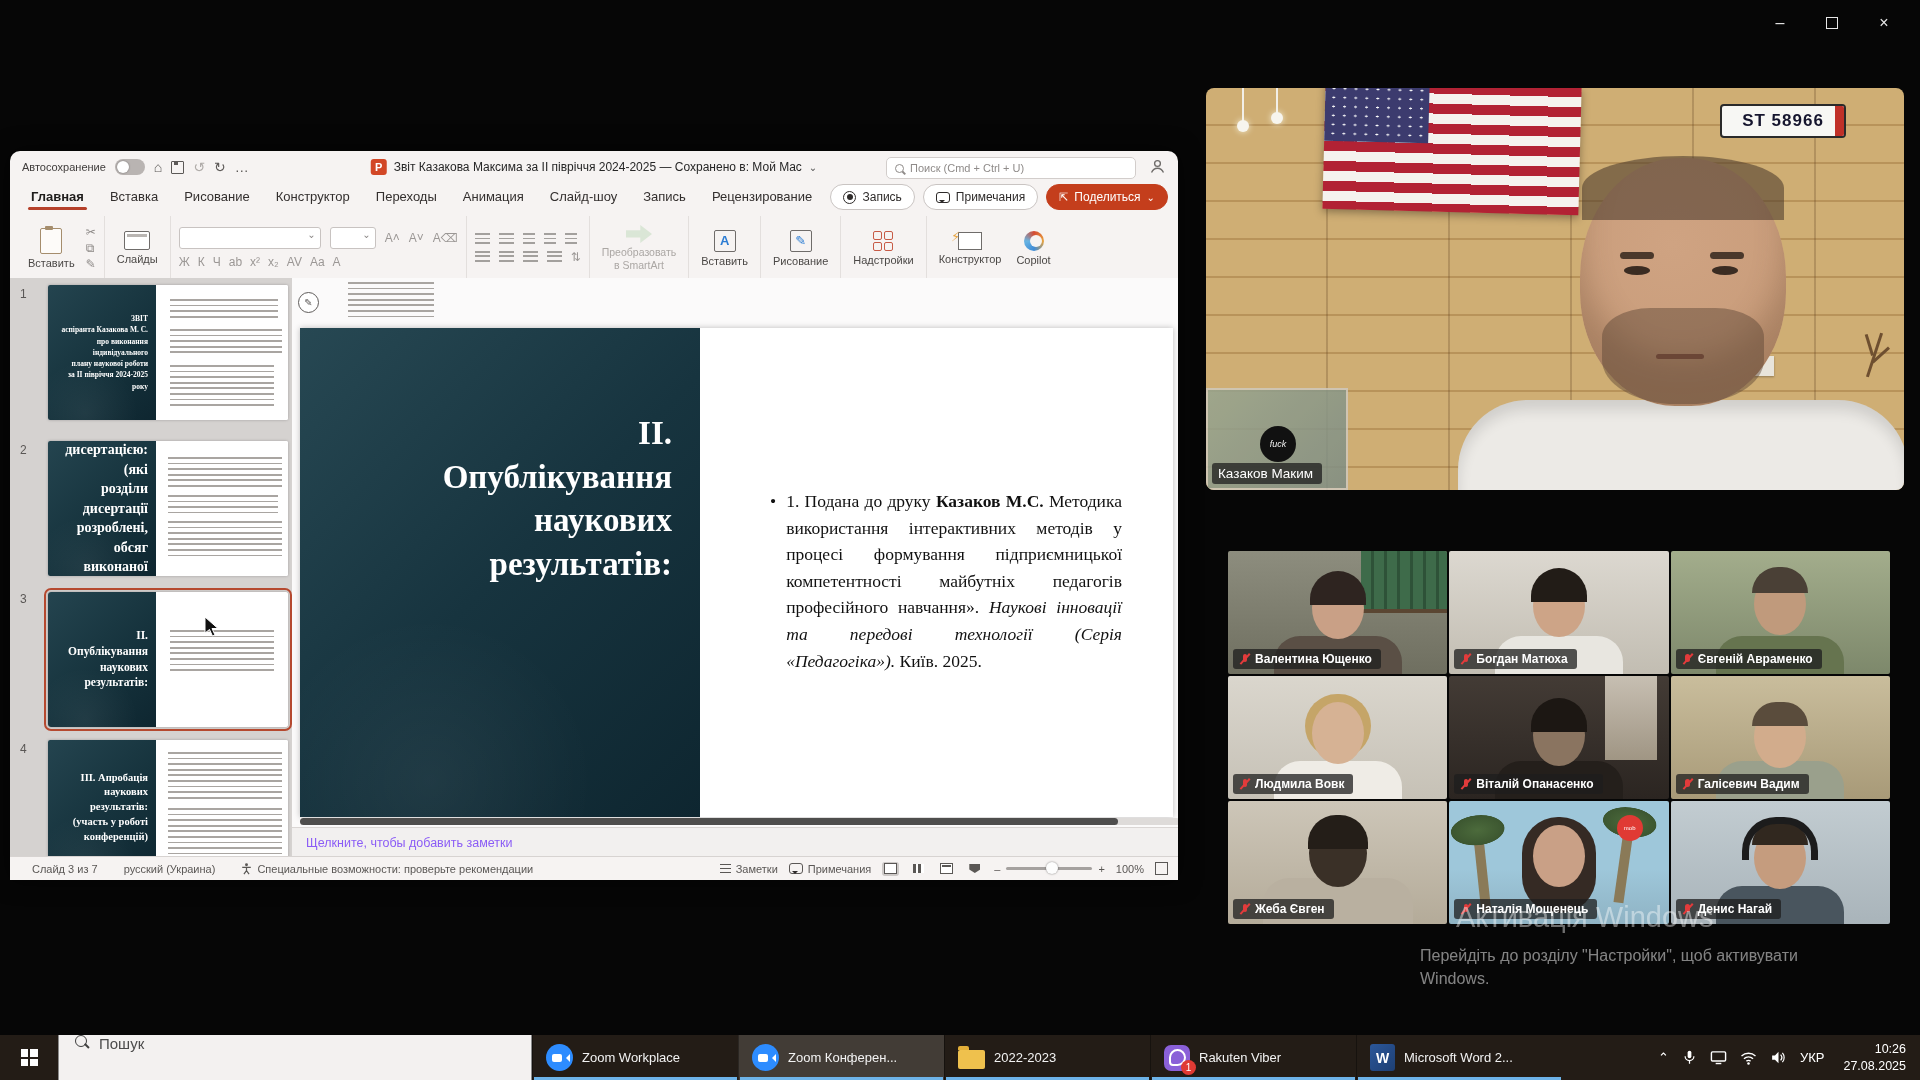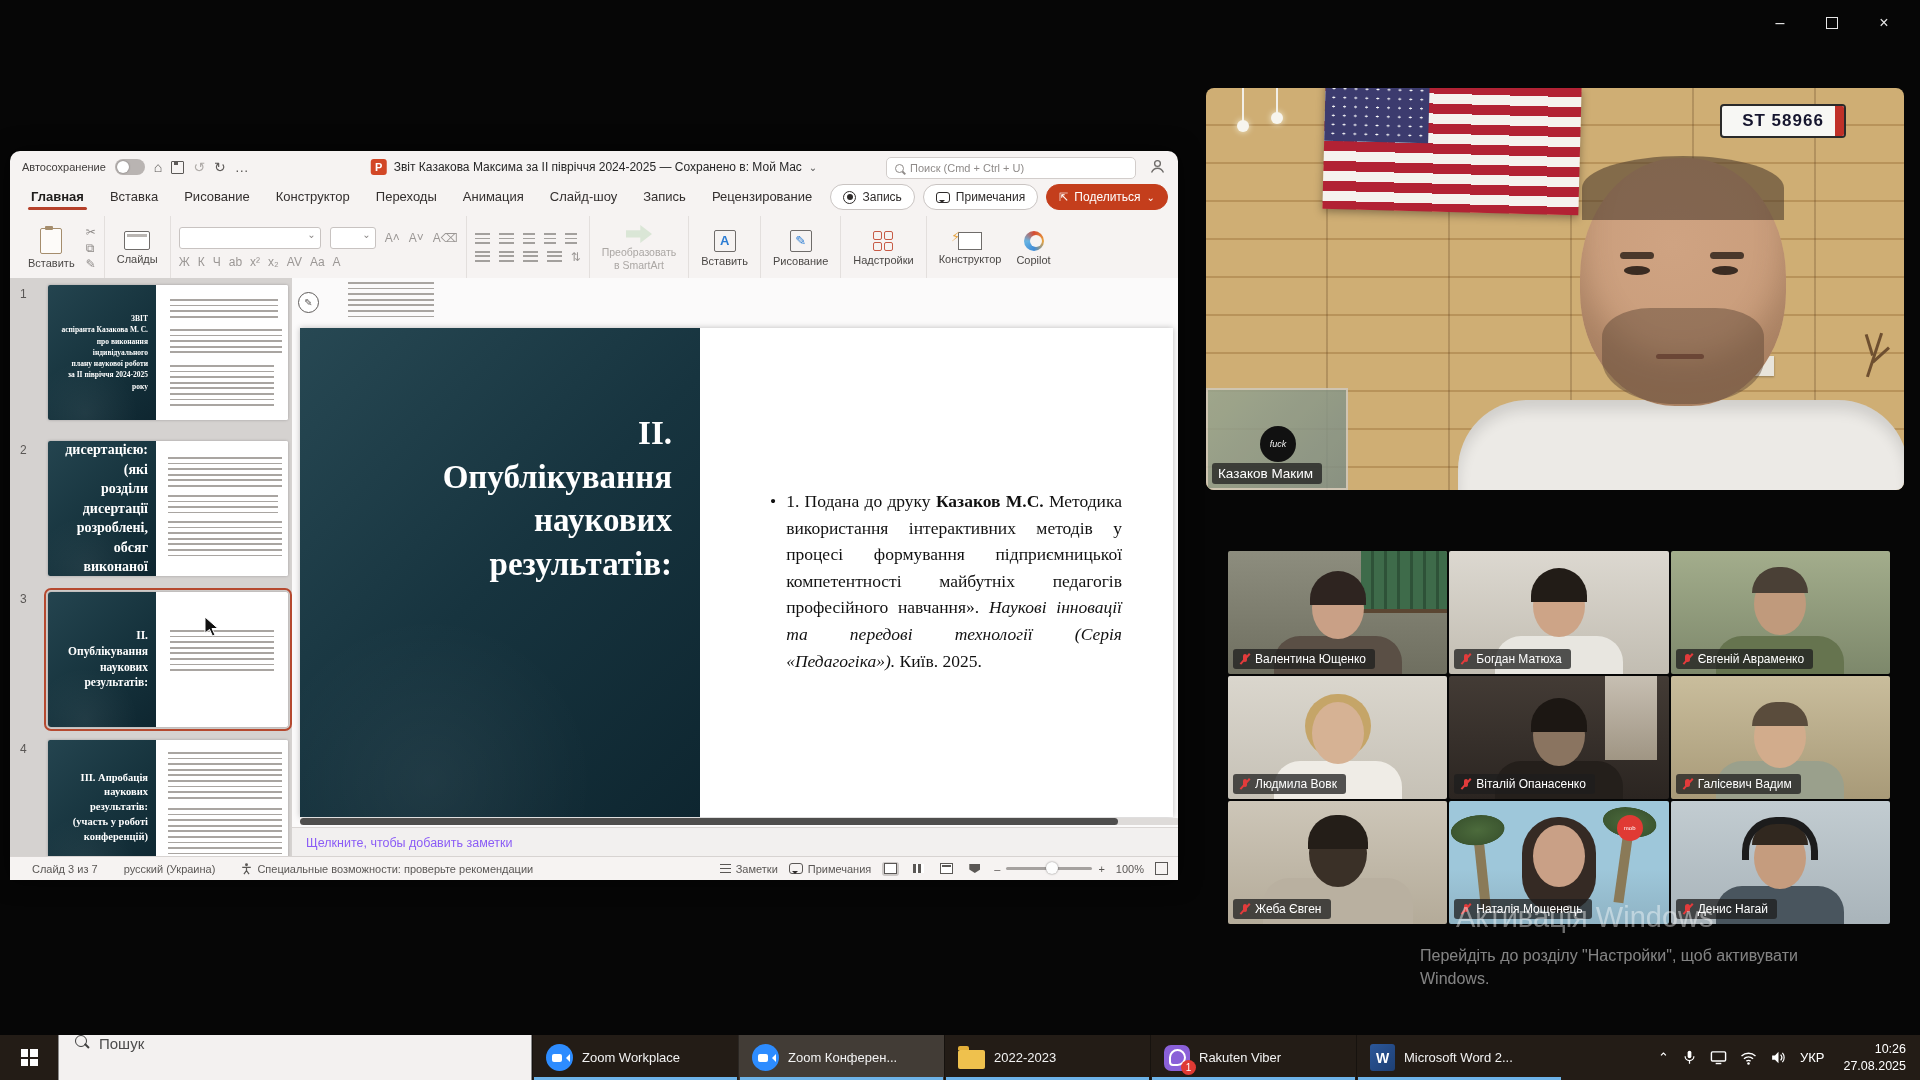--- a/index.html
+++ b/index.html
@@ -155,21 +155,21 @@
   .sp-shirt{position:absolute;left:-40px;bottom:-6px;width:450px;height:96px;border-radius:70px 70px 0 0;background:#eceae6;box-shadow:inset 0 10px 14px rgba(0,0,0,.12);}
   .name-label{position:absolute;display:flex;align-items:center;gap:5px;background:rgba(30,30,30,.75);color:#fff;border-radius:3px;padding:3px 9px 3px 6px;z-index:3;}
   .main-label{left:6px;bottom:6px;font-size:13.5px;}
   .mic-off{position:relative;width:11px;height:13px;flex:none;}
   .mic-off:before{content:"";position:absolute;left:3.5px;top:1px;width:4.5px;height:8px;border-radius:3px;background:#e23b3b;}
   .mic-off:after{content:"";position:absolute;left:-1px;top:5.5px;width:14px;height:1.8px;background:#e23b3b;transform:rotate(-48deg);}
 
   #grid{position:absolute;left:1228px;top:551px;width:662px;height:373px;display:grid;
         grid-template-columns:repeat(3,1fr);grid-template-rows:repeat(3,1fr);gap:2px;}
   .tile{position:relative;overflow:hidden;border-radius:2px;}
-  .tile .nlabel{left:5px;bottom:5px;font-size:12px;}
+  .tile .nlabel{left:5px;bottom:5px;font-size:12px;font-weight:bold;}
   .p-head{position:absolute;left:50%;transform:translateX(-50%);width:52px;height:62px;border-radius:50%;background:var(--skin,#c9a086);}
   .p-hair{position:absolute;left:50%;transform:translateX(-50%);width:56px;height:34px;border-radius:28px 28px 0 0;background:var(--hair,#2e2420);}
   .p-body{position:absolute;left:50%;transform:translateX(-50%);width:128px;height:38px;border-radius:26px 26px 0 0;background:var(--shirt,#555);}
   
   .t-val{background:linear-gradient(180deg,#8d8d7e,#6f6f60);}
   .t-val .shelf{position:absolute;right:0;top:0;width:86px;height:58px;background:repeating-linear-gradient(90deg,#3e6b4a 0 10px,#2e5238 10px 13px);border-bottom:4px solid #5a4632;}
   .t-bog{background:linear-gradient(180deg,#dcd8d0,#c2bdb2);}
   .t-evg{background:linear-gradient(180deg,#a3ad8c,#7d886b);}
   .t-lyu{background:linear-gradient(180deg,#dad6cd,#c6c1b6);}
   .t-vit{background:linear-gradient(180deg,#433b35,#2b2521);padding-left:26px;}

